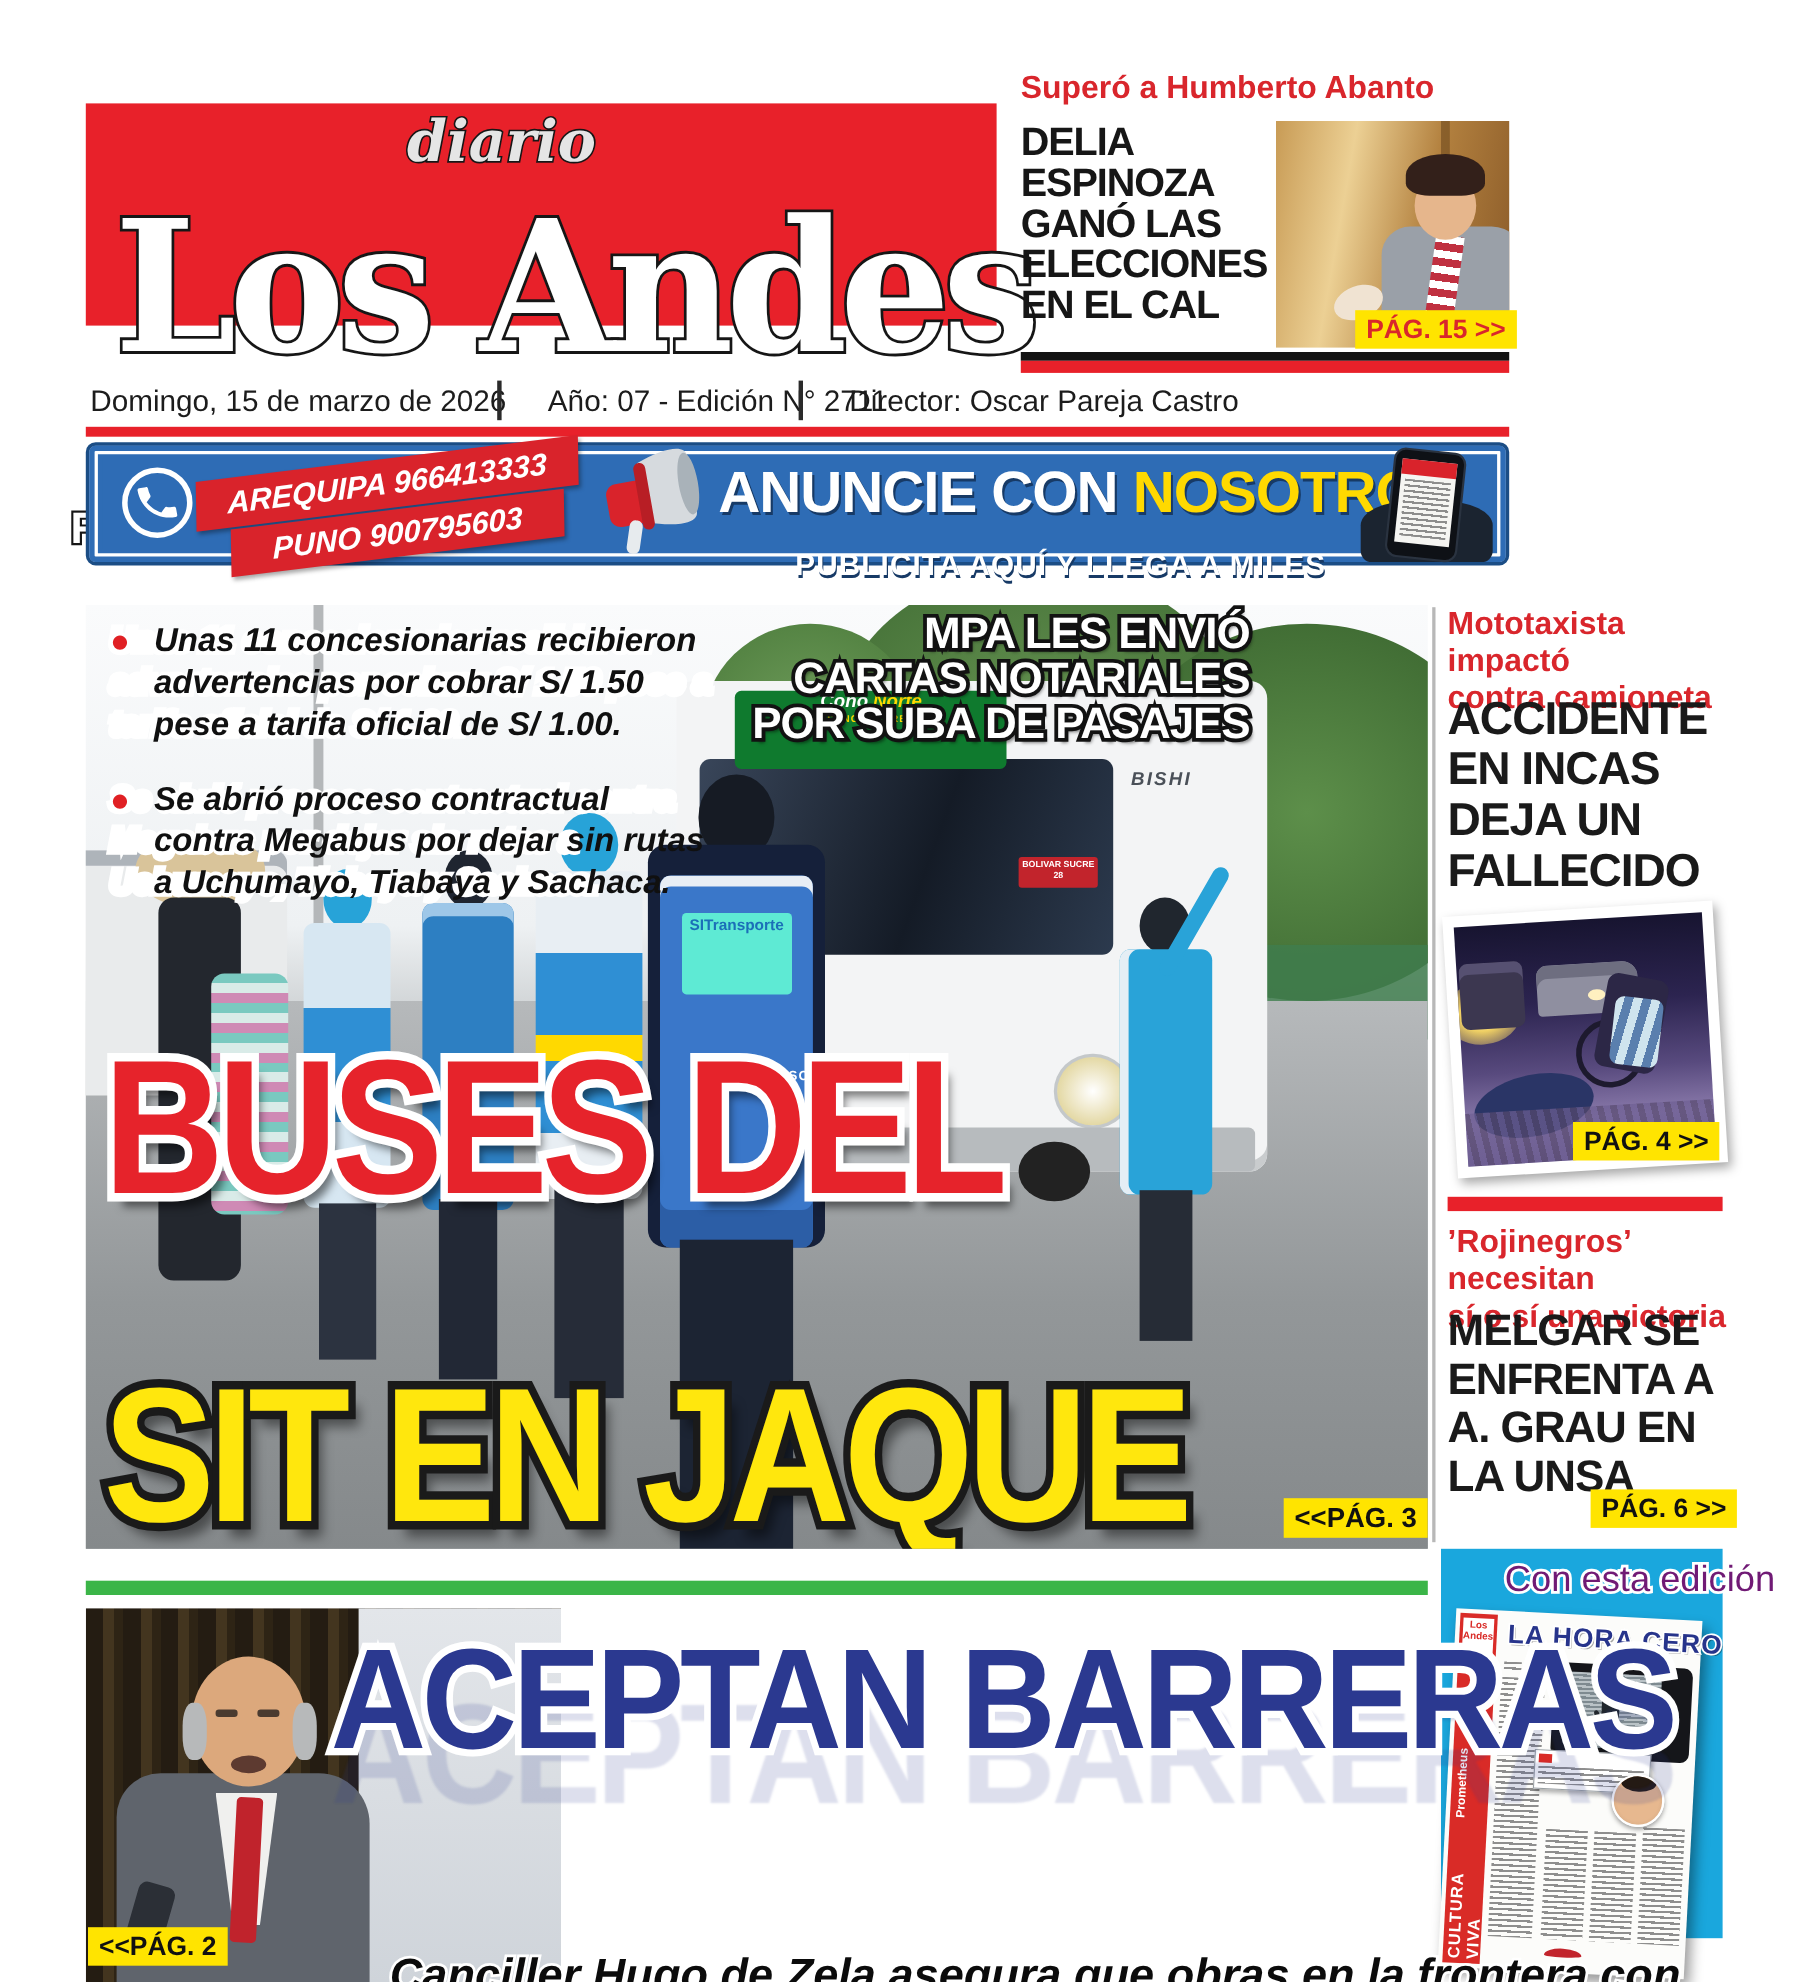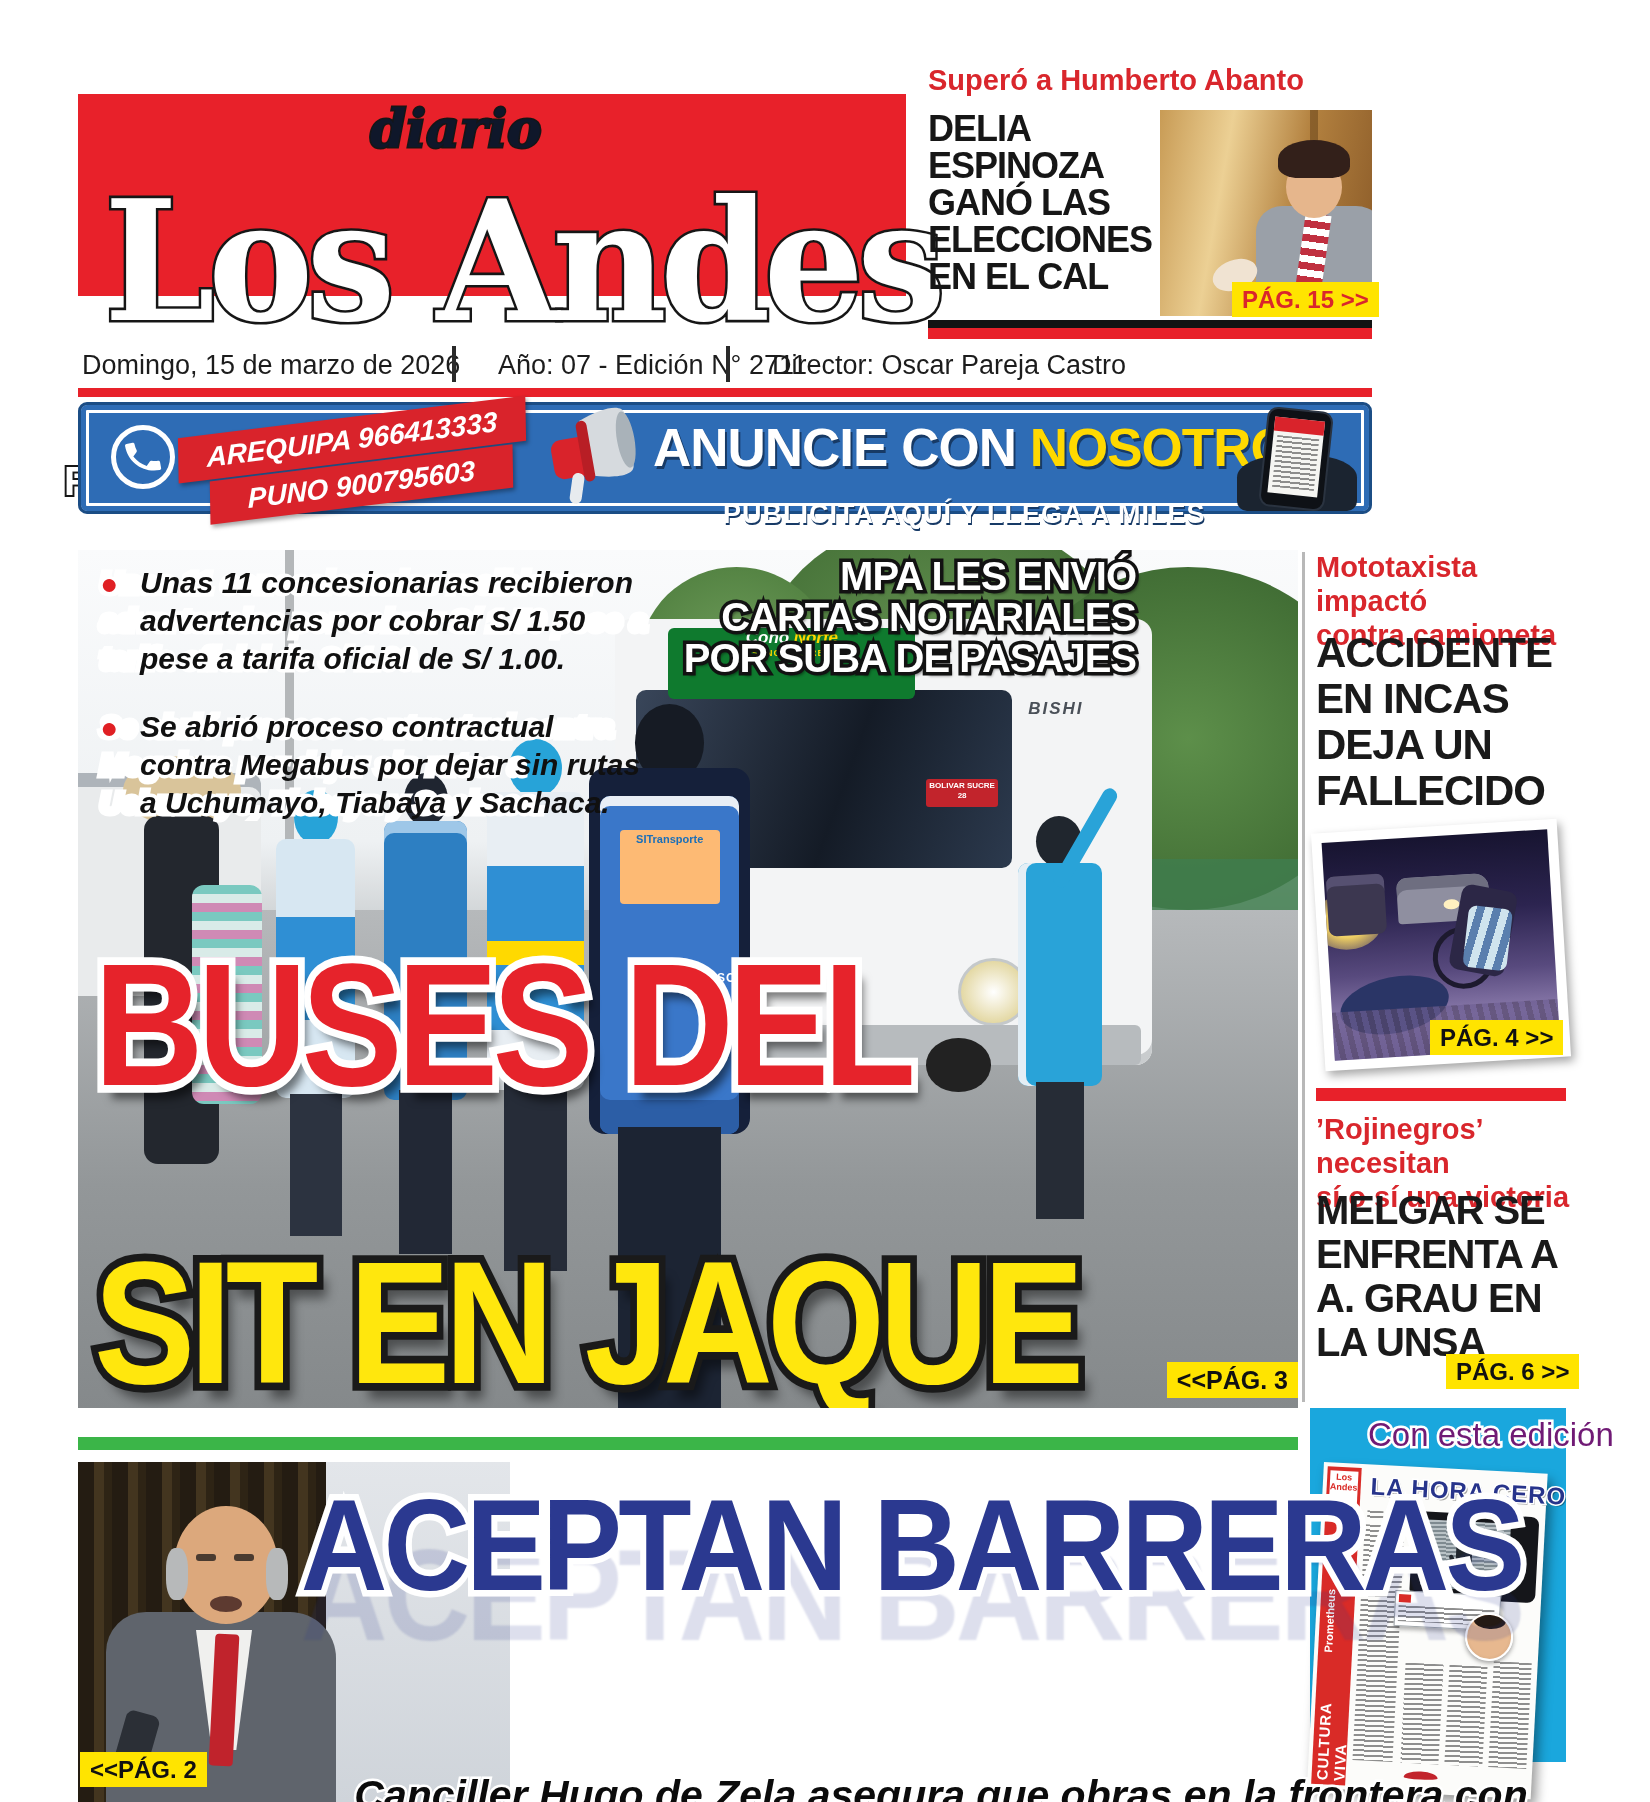--- a/index.html
+++ b/index.html
@@ -10,21 +10,21 @@
   .stk{position:relative;z-index:0;}
   .stk::before{content:attr(data-text);position:absolute;inset:0;z-index:-1;
     color:var(--sc,#fff);-webkit-text-stroke:var(--sw,8px) var(--sc,#fff);
     text-shadow:var(--ssh,none);}
   .cond{transform:scale(.96,1.1);transform-origin:left top;}
   .badge{background:#ffe400;color:#111;font-weight:700;font-size:24px;line-height:1;
          padding:6px 10px 5px;display:inline-block;white-space:nowrap;}
   
   #masthead{left:78px;top:94px;width:828px;height:202px;background:#e8212a;}
   #masthead .diario{left:292px;top:4px;font-family:"DejaVu Serif",serif;font-style:italic;
-      font-weight:700;font-size:52px;color:#0f172a;--sw:3px;--sc:#161616;}
+      font-weight:700;font-size:52px;color:#e5e5e5;--sw:3px;--sc:#161616;}
   #masthead .losandes{left:26px;top:24px;font-family:"DejaVu Serif",serif;font-weight:700;
       font-size:158px;line-height:1;letter-spacing:-7px;color:#fff;--sw:5px;--sc:#161616;
       transform:scale(1,1.05);transform-origin:left top;white-space:nowrap;}
   #masthead .region{right:14px;top:146px;font-weight:700;font-size:40px;color:#fff;
       --sw:4px;--sc:#161616;letter-spacing:0;}
   
   .kicker-red{color:#d9262c;font-weight:700;}
   .heavy{font-weight:800;color:#161616;letter-spacing:-1px;}
   #delia-photo{left:1160px;top:110px;width:212px;height:206px;overflow:hidden;
       background:linear-gradient(100deg,#c89b55,#ecd094 30%,#b3813f 62%,#8a5a28);}
@@ -199,21 +199,21 @@
     <div class="abs" style="left:32.5%;top:22%;width:10%;height:62%;">
       <div class="abs blob" style="left:28%;top:0;width:44%;height:11%;background:#27a3d8;"></div>
       <div class="abs" style="left:10%;top:10%;width:80%;height:56%;background:linear-gradient(#e8eef3 25%,#2f8fd4 25% 50%,#ffd900 50% 58%,#2f8fd4 58% 80%,#e8eef3 80%);border-radius:10px;"></div>
       <div class="abs" style="left:24%;top:64%;width:52%;height:36%;background:#262c38;"></div>
     </div>
 
     <div class="abs" style="left:41%;top:18%;width:15%;height:82%;">
       <div class="abs blob" style="left:31%;top:0;width:38%;height:11%;background:#161b24;"></div>
       <div class="abs" style="left:6%;top:9%;width:88%;height:52%;background:#15203a;border-radius:16px;"></div>
       <div class="abs" style="left:12%;top:13%;width:76%;height:48%;background:#3a77c9;border-radius:10px;box-shadow:inset 0 10px 0 #e8eef5, inset 0 -34px 0 #2c5ea6;">
-        <div class="abs" style="left:14%;top:10%;width:72%;height:22%;background:#fdba74;border-radius:4px;text-align:center;font-weight:700;font-size:11px;color:#1b6fb8;line-height:1.1;padding-top:3px;box-sizing:border-box;">SITransporte</div>
+        <div class="abs" style="left:14%;top:10%;width:72%;height:22%;background:#5eead4;border-radius:4px;text-align:center;font-weight:700;font-size:14px;color:#1b6fb8;line-height:1.1;padding-top:3px;box-sizing:border-box;">SITransporte</div>
         <div class="abs vest-txt" style="left:0;top:52%;width:100%;text-align:center;font-size:12px;margin-left:32px;">SUPERVISOR</div>
       </div>
       <div class="abs" style="left:22%;top:60%;width:56%;height:40%;background:#1c2433;"></div>
     </div>
 
     <div class="abs" style="left:76%;top:28%;width:9%;height:50%;">
       <div class="abs blob" style="left:28%;top:6%;width:42%;height:12%;background:#20262e;"></div>
       <div class="abs" style="left:12%;top:17%;width:76%;height:52%;background:#29a3d8;border-radius:10px;box-shadow:inset 8px 0 0 #e4eef5;"></div>
       <div class="abs" style="left:66%;top:-2%;width:14%;height:26%;background:#29a3d8;border-radius:8px;transform:rotate(30deg);"></div>
       <div class="abs" style="left:28%;top:68%;width:44%;height:32%;background:#262c36;"></div>

